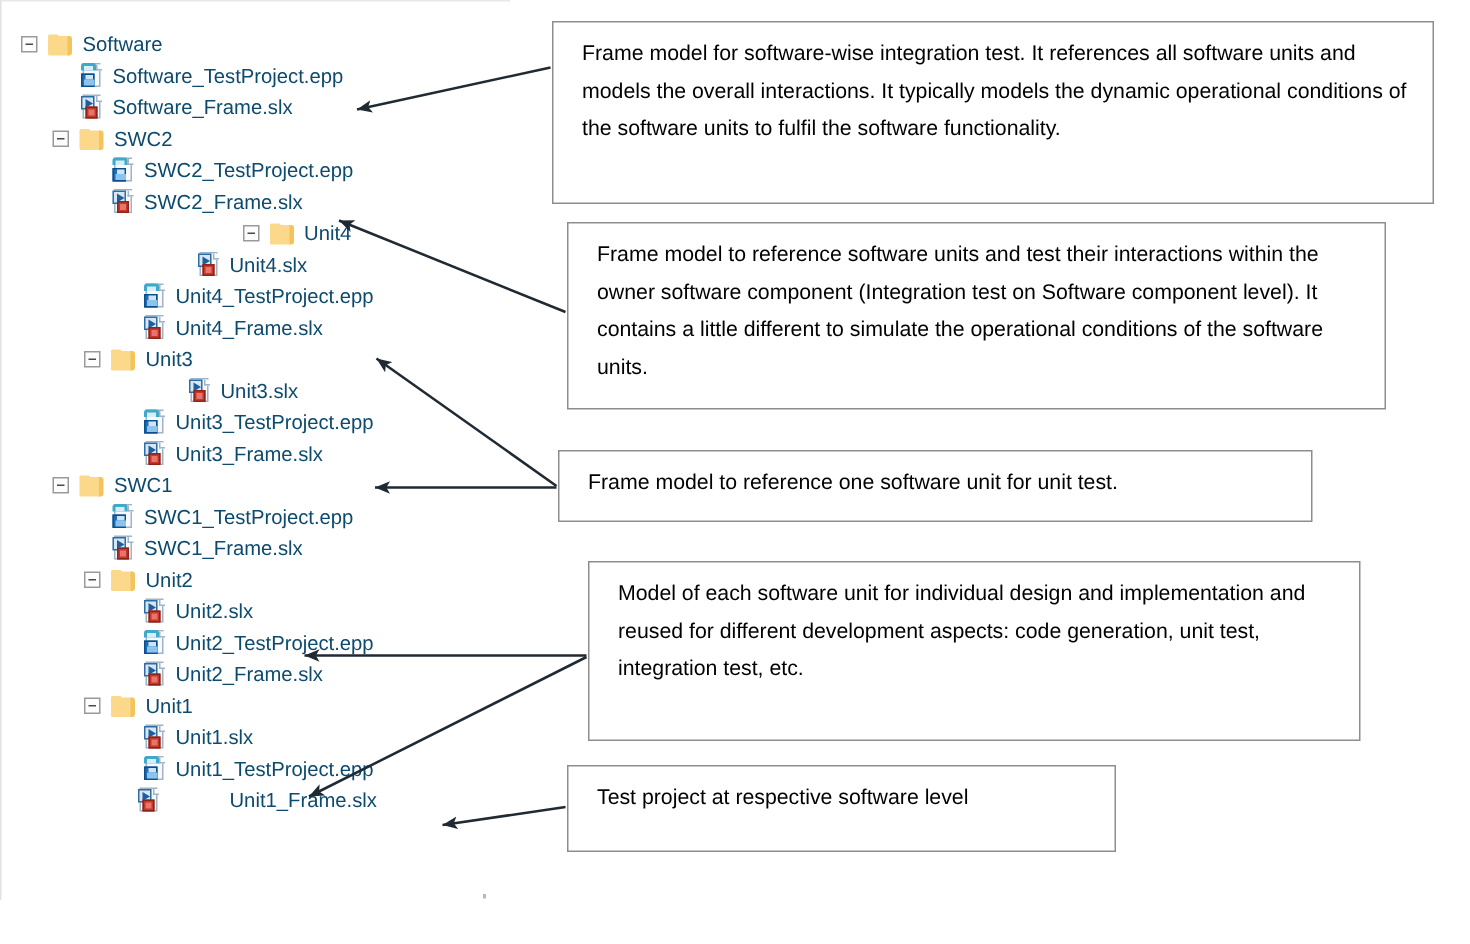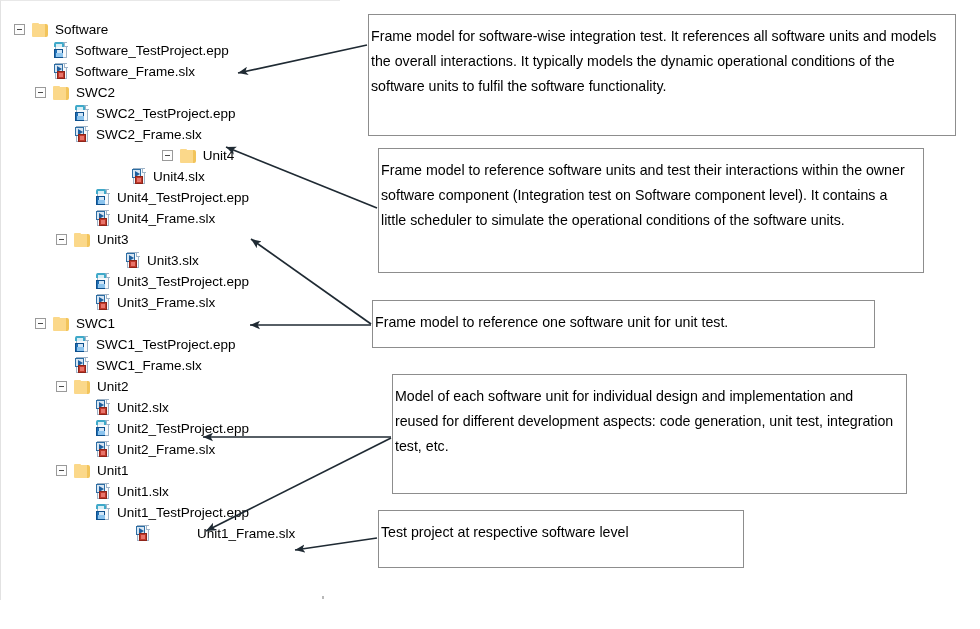--- a/index.html
+++ b/index.html
@@ -184,30 +184,30 @@
     content: "";
     position: absolute;
     left: 1px; top: 1px;
     width: 4px; height: 4px;
     background: #e8746a;
   }
 
   .tree-label {
     font-size: 13.5px;
     line-height: 16px;
-    color: #000000;
+    color: #0c4a6e;
   }
 
   
   .note-box {
     position: absolute;
     box-sizing: border-box;
     border: 1px solid #8d8d8d;
     background: #ffffff;
-    padding: 9px 10px 6px 2px;
+    padding: 9px 10px 6px 19px;
   }
   .note-box p {
     margin: 0;
     font-size: 14.2px;
     line-height: 25px;
     color: #000000;
   }
 
   
   #arrow-layer {
@@ -458,39 +458,39 @@
       <div class="tree-row" style="padding-left: 76px;">
         <span class="spacer-exp"></span>
         <span class="file-icon icon-epp">
           <span class="sheet"></span>
           <span class="corner"></span>
           <span class="clamp"></span>
           <span class="disk"></span>
         </span>
         <span class="tree-label">Unit1_TestProject.epp</span>
       </div>
-      <div class="tree-row" style="padding-left: 76px; gap: 40px;">
+      <div class="tree-row" style="padding-left: 32px; gap: 40px;">
         <span class="spacer-exp"></span>
         <span class="file-icon icon-slx">
           <span class="sheet"></span>
           <span class="corner"></span>
           <span class="blk-blue"></span>
           <span class="blk-red"></span>
         </span>
         <span class="tree-label">Unit1_Frame.slx</span>
       </div>
     </div>
 </div>
 
 <div class="note-box" id="note-1" style="left:368px; top:14px; width:588px; height:122px;">
   <p>Frame model for software-wise integration test. It references all software units and models the overall interactions. It typically models the dynamic operational conditions of the software units to fulfil the software functionality.</p>
 </div>
 
 <div class="note-box" id="note-2" style="left:378px; top:148px; width:546px; height:125px;">
-  <p>Frame model to reference software units and test their interactions within the owner software component (Integration test on Software component level). It contains a little scheduler to simulate the operational conditions of the software units.</p>
+  <p>Frame model to reference software units and test their interactions within the owner software component (Integration test on Software component level). It contains a little different to simulate the operational conditions of the software units.</p>
 </div>
 
 <div class="note-box" id="note-3" style="left:372px; top:300px; width:503px; height:48px;">
   <p>Frame model to reference one software unit for unit test.</p>
 </div>
 
 <div class="note-box" id="note-4" style="left:392px; top:374px; width:515px; height:120px;">
   <p>Model of each software unit for individual design and implementation and reused for different development aspects: code generation, unit test, integration test, etc.</p>
 </div>
 

